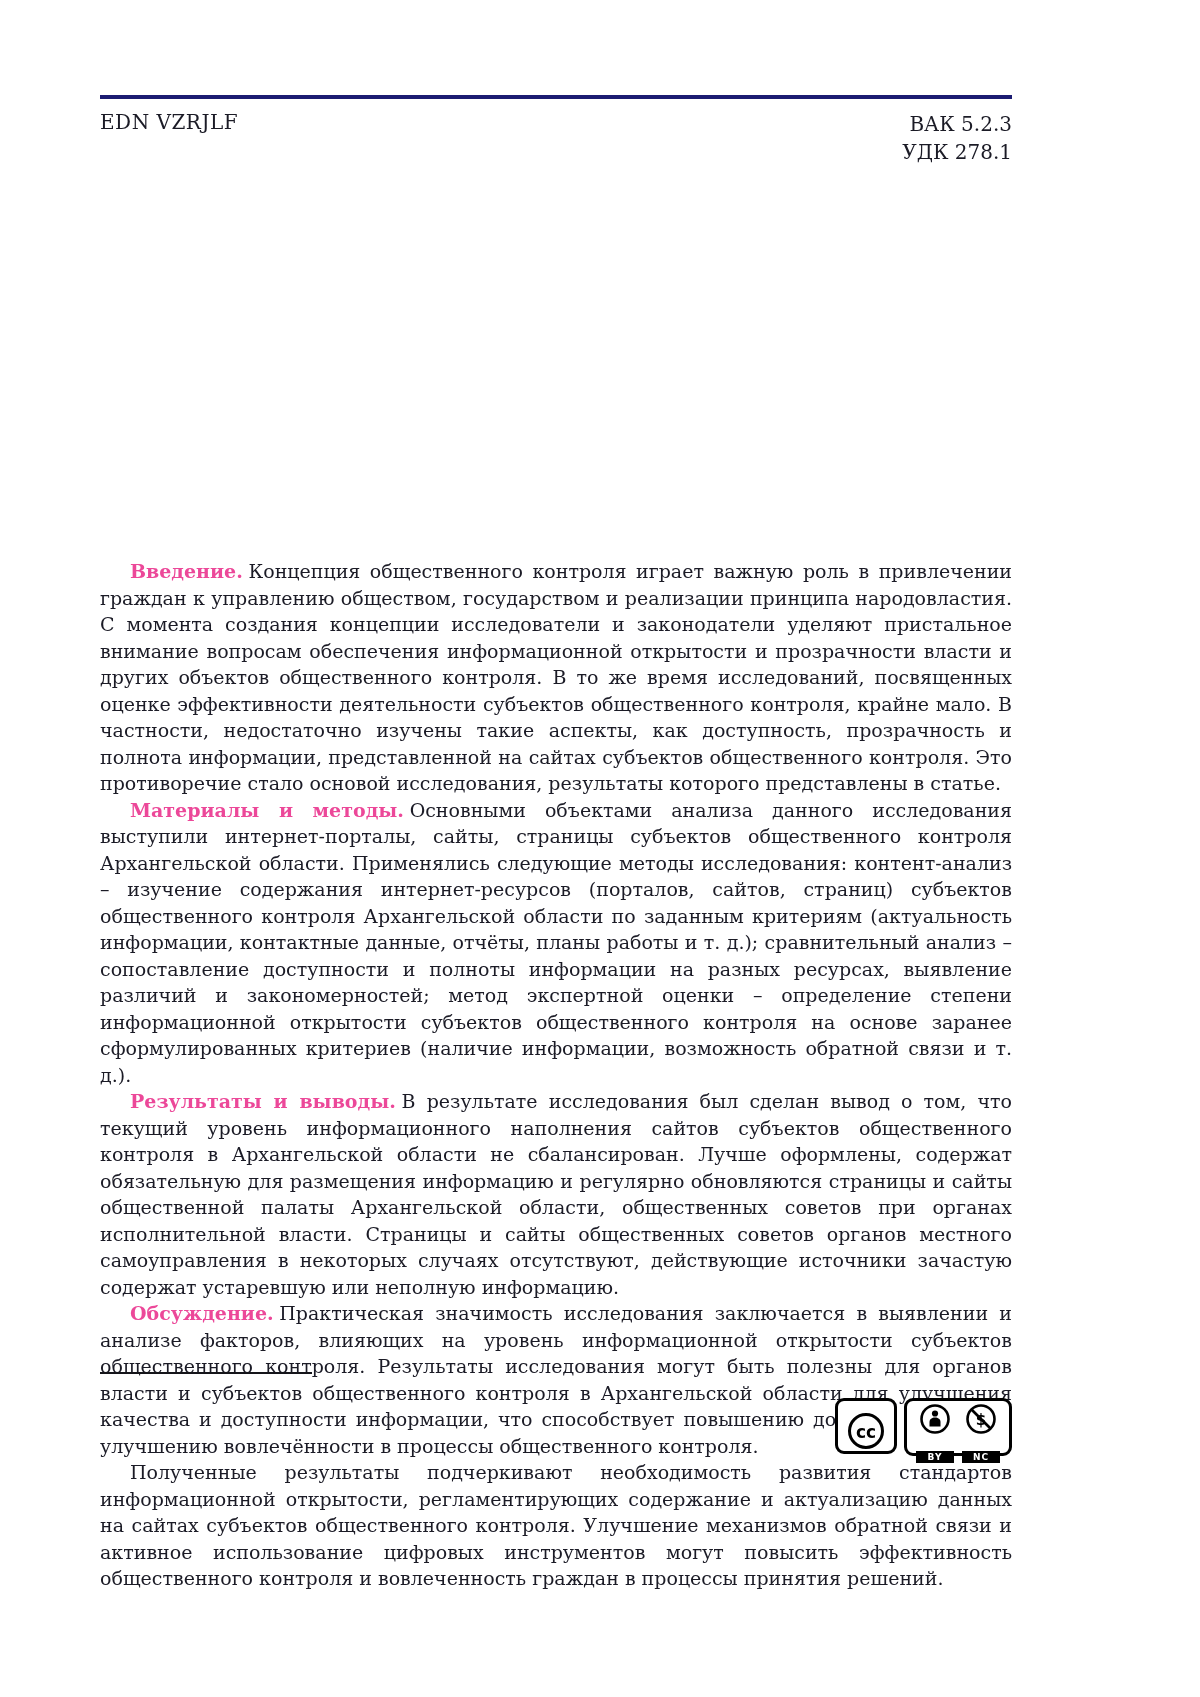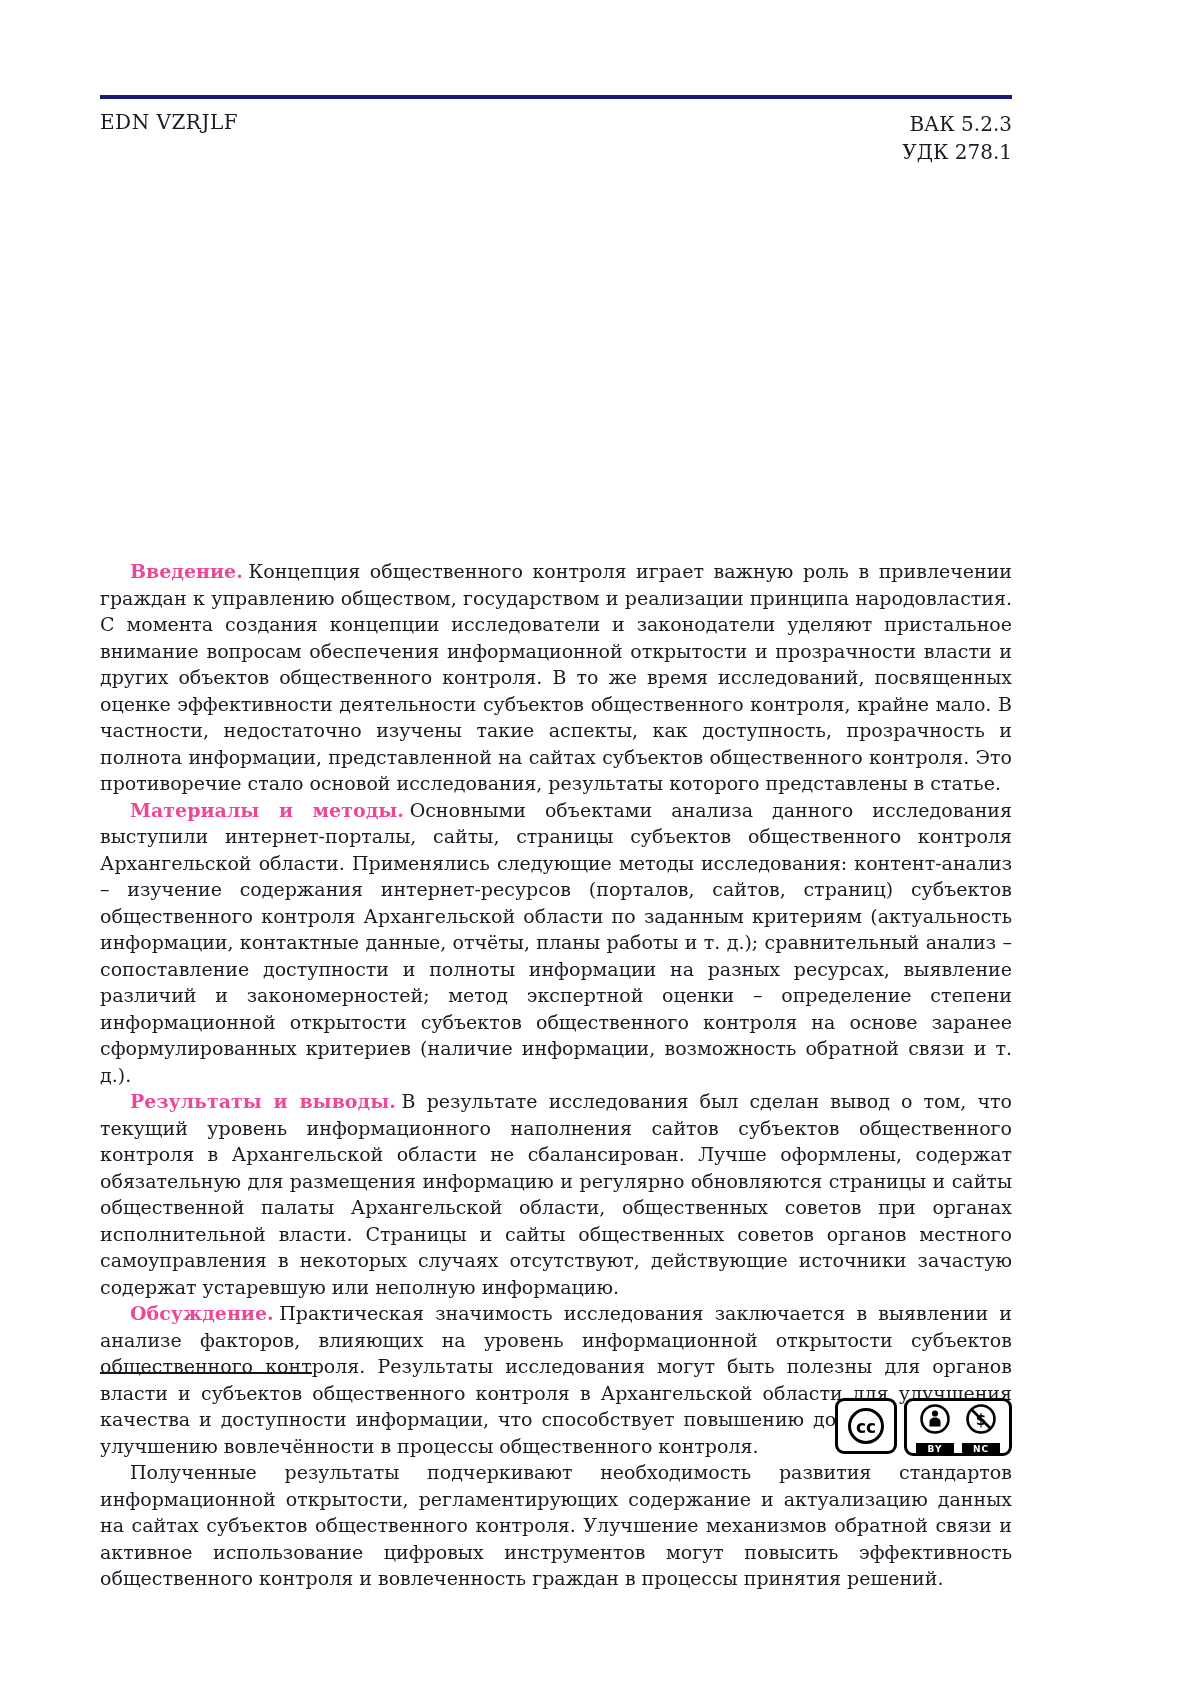--- a/index.html
+++ b/index.html
@@ -77,39 +77,39 @@
     top: 1398px;
     display: flex;
     gap: 7px;
     align-items: stretch;
   }
   .cc-box {
     border: 3px solid #000;
     border-radius: 9px;
     background: #fff;
     display: flex;
-    align-items: center;
+    align-items: flex-end;
     justify-content: center;
   }
   .cc-logo-box {
     width: 56px;
     height: 50px;
   }
   .cc-terms-box {
     width: 102px;
     height: 50px;
     gap: 8px;
     padding-top: 2px;
     align-items: flex-start;
   }
   .cc-term {
     display: flex;
     flex-direction: column;
     align-items: center;
-    gap: 8px;
+    gap: 16px;
   }
   .cc-bar {
     background: #000;
     color: #fff;
     font-family: "DejaVu Sans", "Liberation Sans", sans-serif;
     font-size: 9px;
     font-weight: bold;
     line-height: 12px;
     width: 38px;
     text-align: center;

